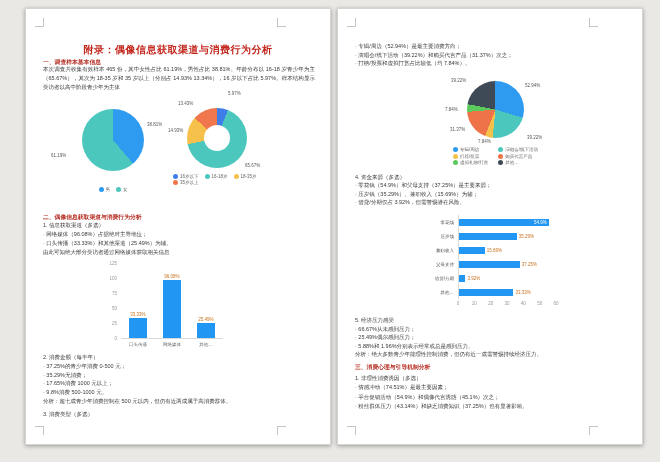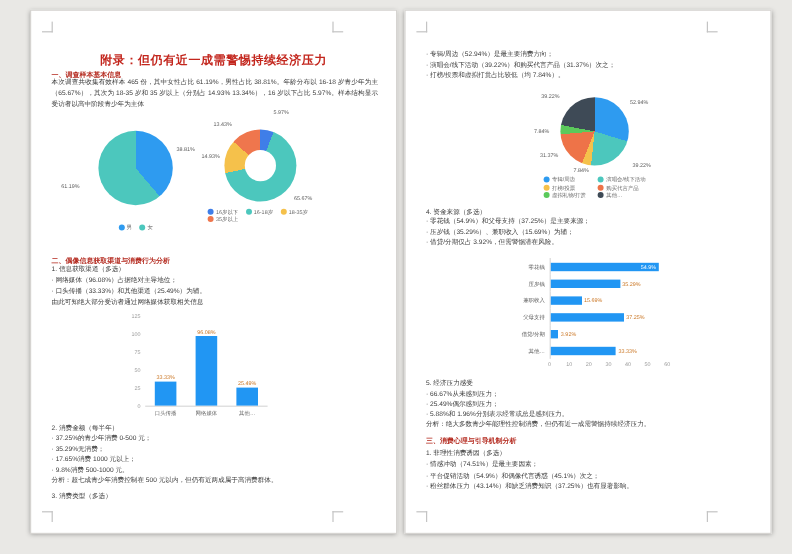--- a/index.html
+++ b/index.html
@@ -61,21 +61,21 @@
 <body>
 
 <div class="stage">
 
   <div class="page page-l">
     <i class="cm tl"></i>
     <i class="cm tr"></i>
     <i class="cm bl"></i>
     <i class="cm br"></i>
 
-    <div class="t-title">附录：但仍有近一成需警惕持续经济压力</div>
+    <div class="t-title">附录：偶像信息获取渠道与消费行为分析</div>
     <div class="h-red" style="left:17px;top:49px;">一、调查样本基本信息</div>
     <div class="para">本次调查共收集有效样本 465 份，其中女性占比 61.19%，男性占比 38.81%。年龄分布以 16-18 岁青少年为主（65.67%），其次为 18-35 岁和 35 岁以上（分别占 14.93%  13.34%），16 岁以下占比 5.97%。样本结构显示受访者以高中阶段青少年为主体</div>
 
     <div class="chart" style="left:20px;top:98px;width:140px;height:95px;">
       <div class="pie" style="left: 36px; top: 2px; width: 62px; height: 62px; background: conic-gradient(rgb(46, 155, 240) 0deg, rgb(46, 155, 240) 139.72deg, rgb(76, 199, 189) 139.72deg, rgb(76, 199, 189) 360deg);"></div>
       <span class="cl" style="left:101px;top:15px;">38.81%</span>
       <span class="cl" style="left:5px;top:46px;">61.19%</span>
       <div class="lg" style="left:0;top:80px;width:134px;justify-content:center;">
           <span class="lg-item">
             <span class="sw" style="background: rgb(46, 155, 240);"></span>

